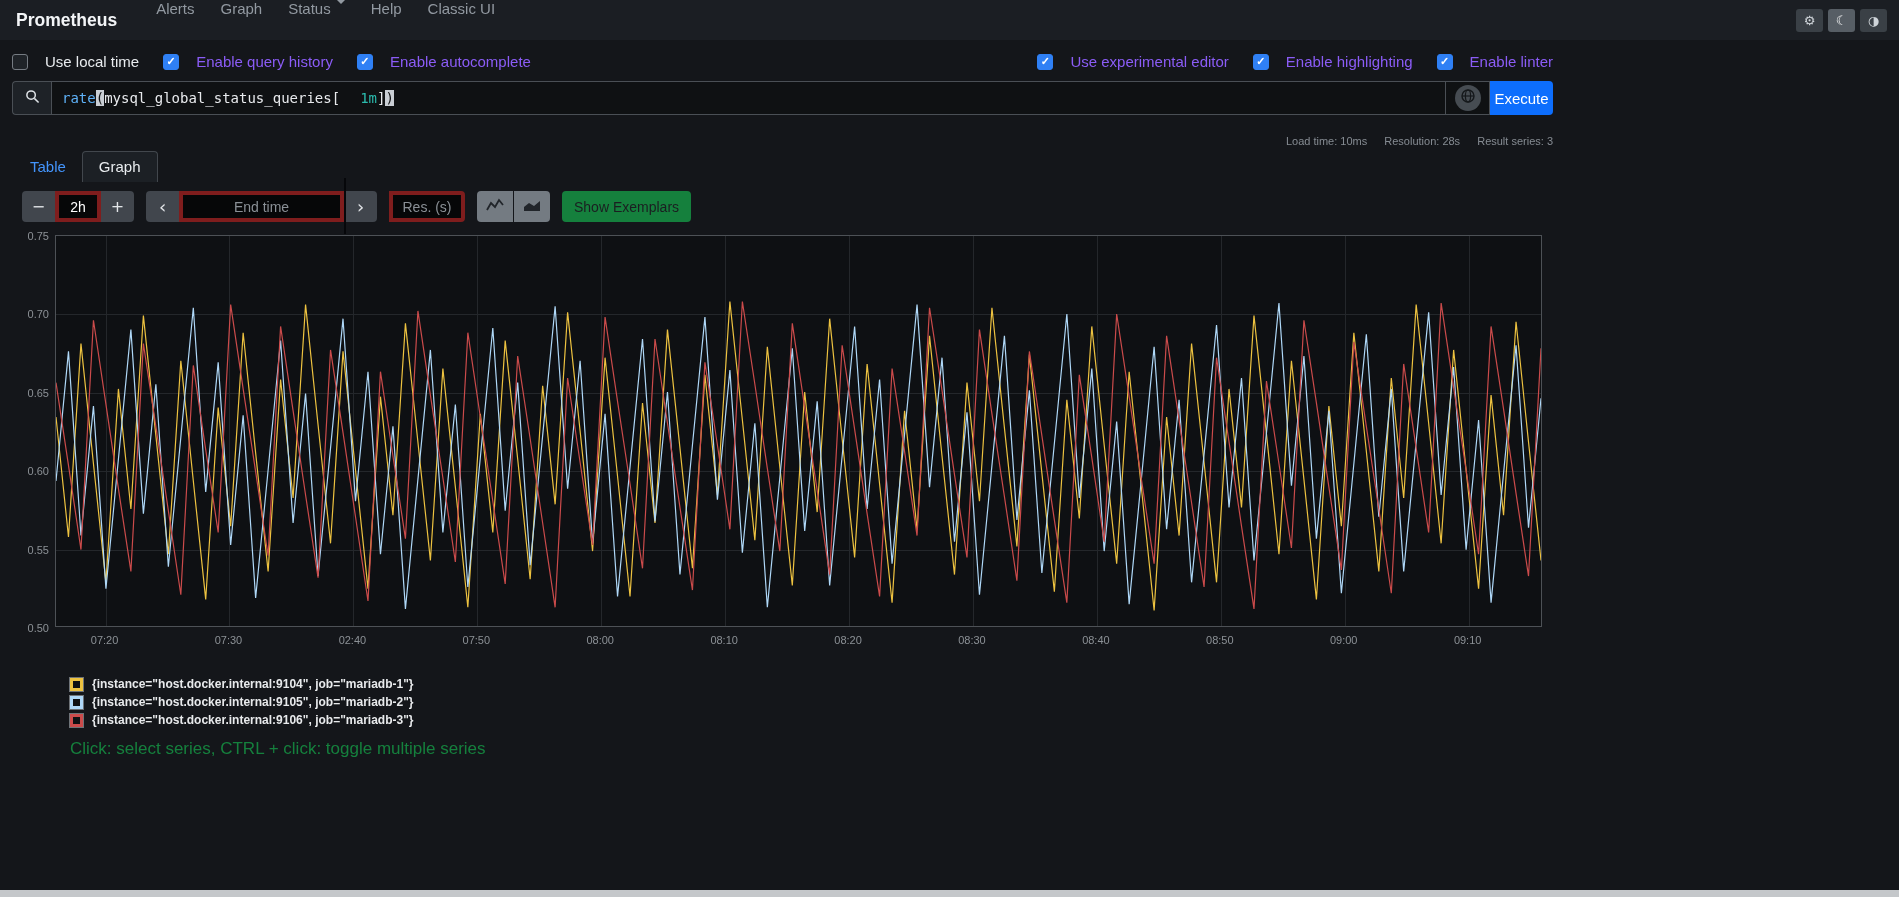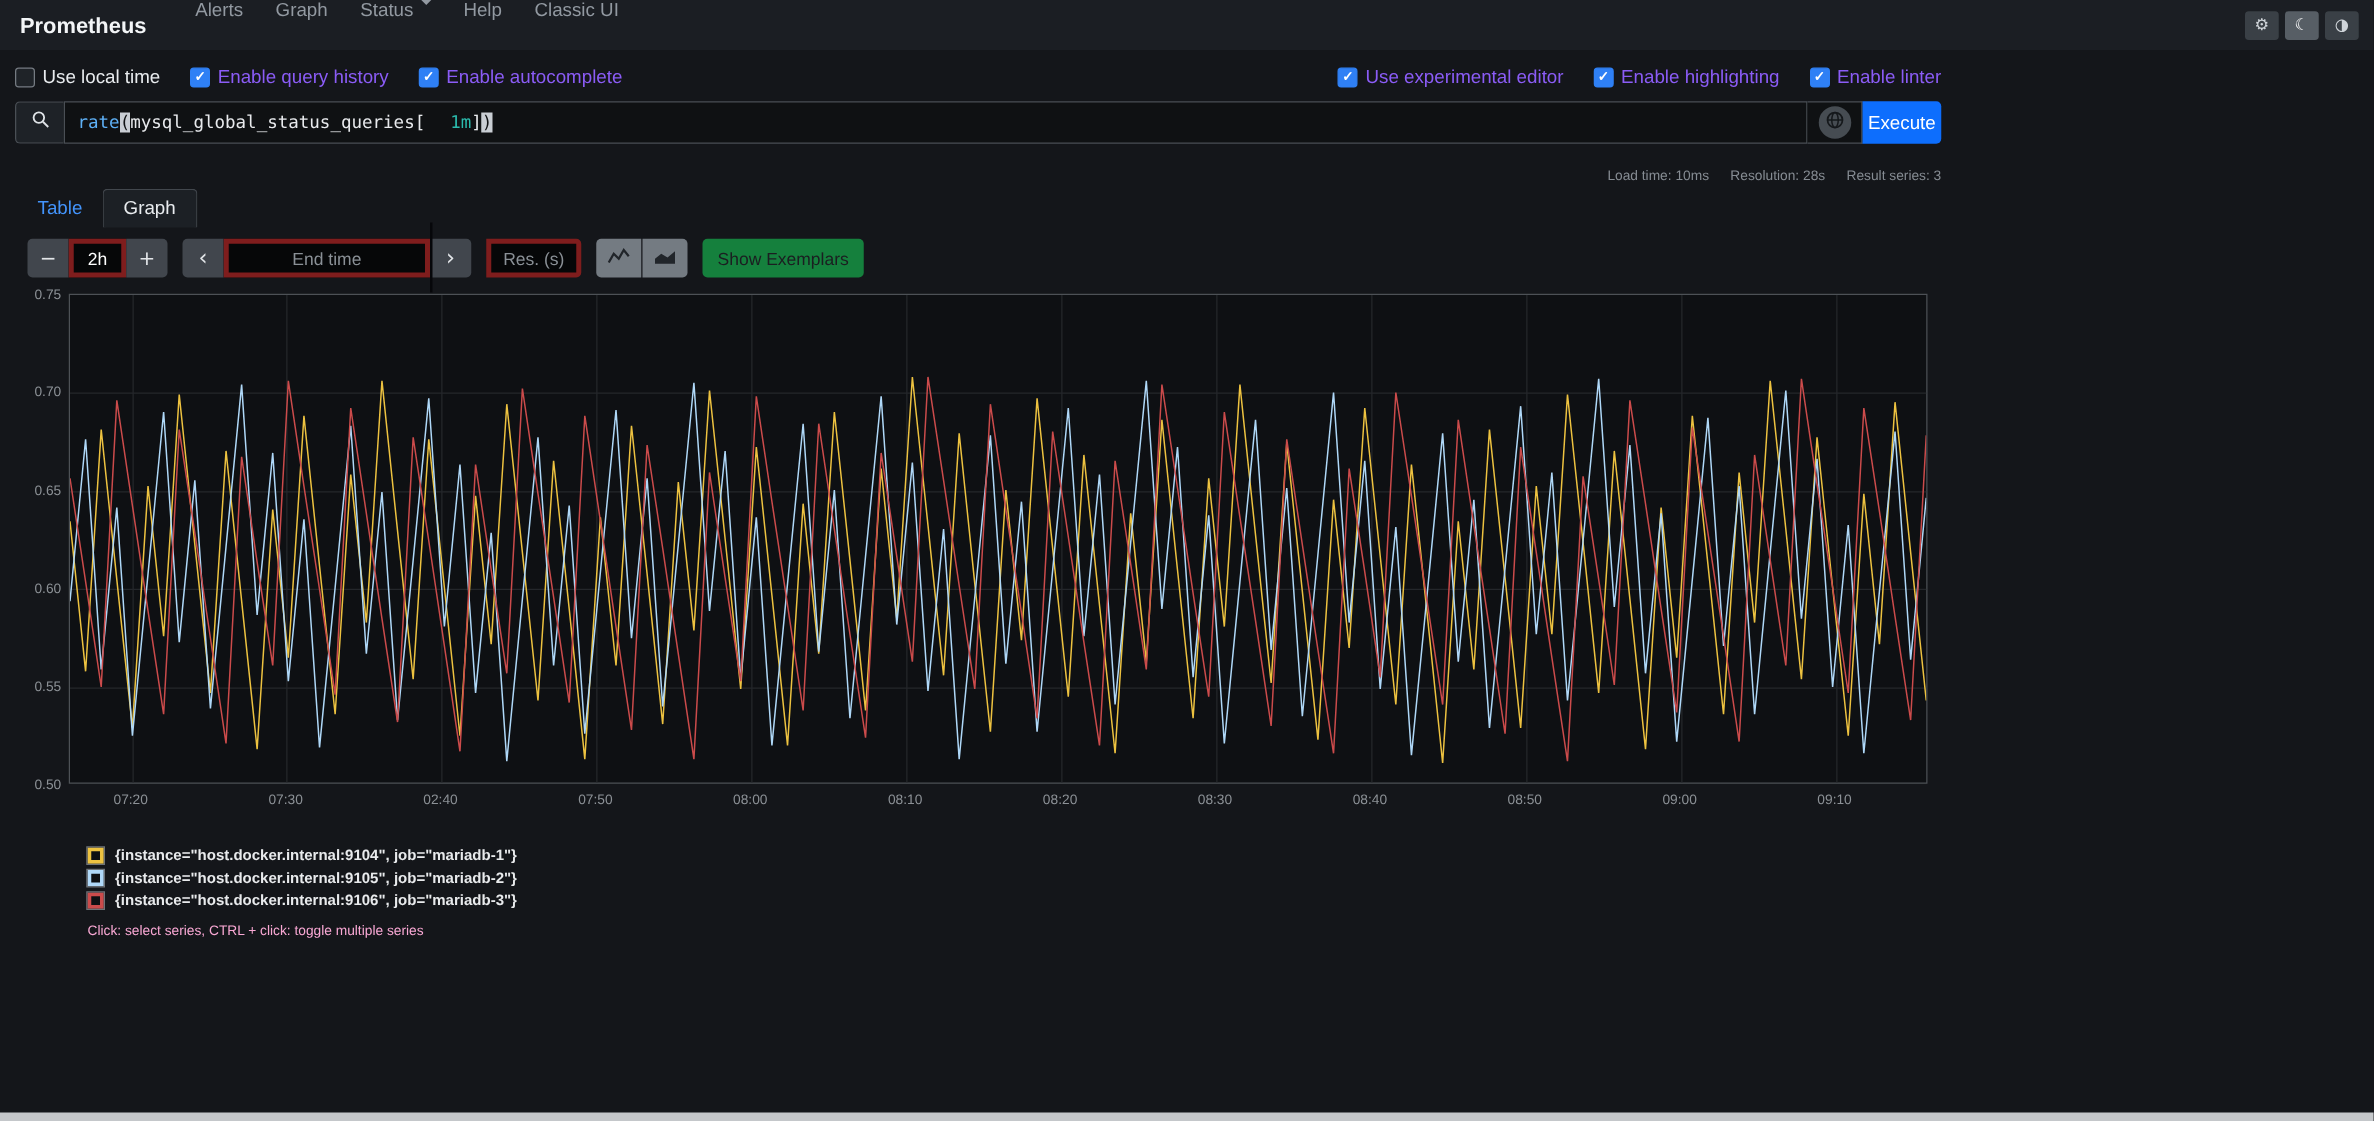--- a/index.html
+++ b/index.html
@@ -12,21 +12,21 @@
   .navbar-links{display:flex;align-items:center;height:100%;}
   .nav-link{color:#9299a1;font-size:15px;padding:0 13px;display:flex;align-items:flex-start;gap:6px;cursor:pointer;height:100%;}
   .caret{width:0;height:0;border-left:4px solid transparent;border-right:4px solid transparent;border-top:4px solid #9299a1;display:inline-block;}
   .navbar-actions{margin-left:auto;display:flex;gap:5px;}
   .icon-btn{width:27px;height:23px;border:none;border-radius:3px;background:#3a4046;color:#cfd4d9;font-size:13px;display:flex;align-items:center;justify-content:center;cursor:pointer;padding:0;font-family:"DejaVu Sans",sans-serif;}
   .icon-btn.active{background:#575e65;color:#ffffff;}
 
   
   .settings{display:flex;justify-content:space-between;align-items:center;padding:13px 12px 9px 12px;width:1565px;}
   .check-group{display:flex;gap:24px;align-items:center;}
-  .check-item{display:flex;align-items:center;gap:6px;cursor:pointer;}
+  .check-item{display:flex;align-items:center;gap:17px;cursor:pointer;}
   .checkbox{width:16px;height:16px;border-radius:3px;background:#1f2328;border:1px solid #757b82;display:flex;align-items:center;justify-content:center;font-size:11px;color:#fff;flex:none;}
   .checkbox.checked{background:#2f80f5;border-color:#2f80f5;}
   .checkbox.checked::after{content:"\2713";font-weight:700;}
   .check-label{font-size:15px;color:#e9ecef;white-space:nowrap;}
   .check-label.blue{color:#8b5cf6;text-align:right;}
 
   
   .query-row{display:flex;height:34px;margin:2px 12px 0 12px;width:1541px;}
   .search-addon{width:39px;background:#1e2227;border:1px solid #4a4f55;border-right:none;border-radius:4px 0 0 4px;display:flex;align-items:center;justify-content:center;flex:none;}
   .query-input{flex:1;background:#0f1113;border:1px solid #4a4f55;display:flex;align-items:center;padding-left:10px;font-family:"DejaVu Sans Mono",monospace;font-size:14px;cursor:text;}
@@ -73,21 +73,21 @@
   .gridline-v{position:absolute;top:0;bottom:0;width:1px;background:#24272b;}
   .ytick{position:absolute;width:37px;text-align:right;font-size:11px;color:#8c9196;left:0;}
   .xtick{position:absolute;width:44px;text-align:center;font-size:11px;color:#8c9196;top:399px;}
   .plot svg{position:absolute;inset:0;width:100%;height:100%;}
 
   
   .legend{margin:24px 0 0 70px;display:flex;flex-direction:column;gap:4px;}
   .legend-item{display:flex;align-items:center;gap:9px;cursor:pointer;}
   .swatch{width:13px;height:13px;border:3px solid;background:#0e1013;outline:1px solid #6e7label378;outline:1px solid #6e7378;flex:none;}
   .legend-label{font-size:12px;font-weight:700;color:#e8eaec;}
-  .legend-hint{margin:12px 0 0 70px;font-size:11px;color:#f9a8d4;}
+  .legend-hint{margin:12px 0 0 70px;font-size:17px;color:#15803d;}
 
   .bottom-scrollbar{position:absolute;left:0;bottom:0;width:1899px;height:7px;background:#c4c7ca;}
 </style>
 </head>
 <body>
 
 <div class="navbar">
   <div class="brand">Prometheus</div>
   <div class="navbar-links">
       <div class="nav-link">

